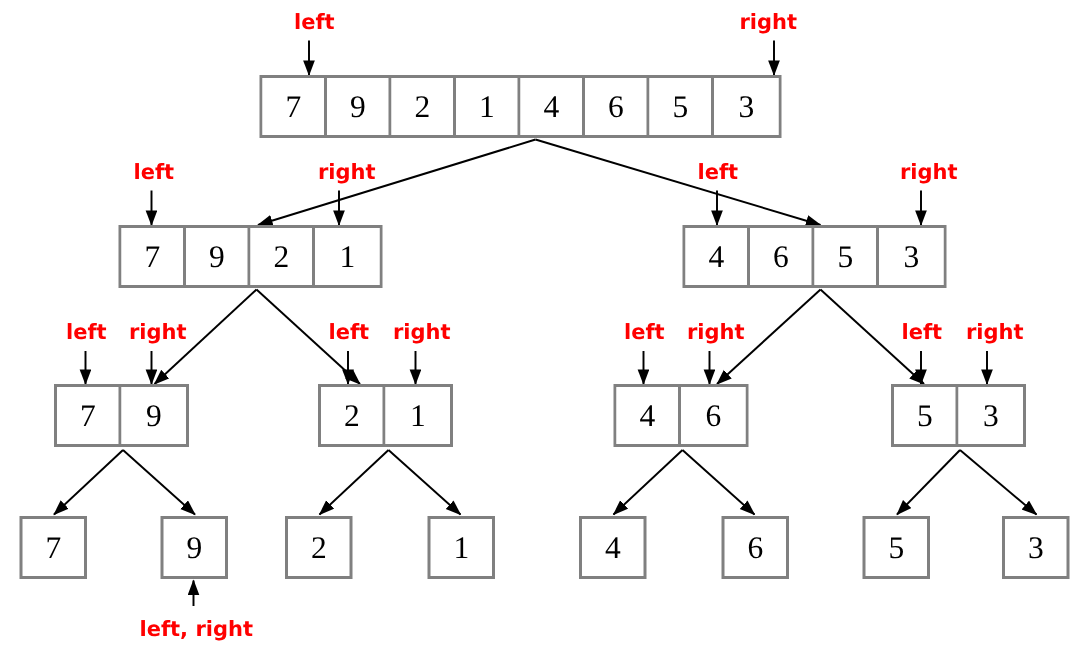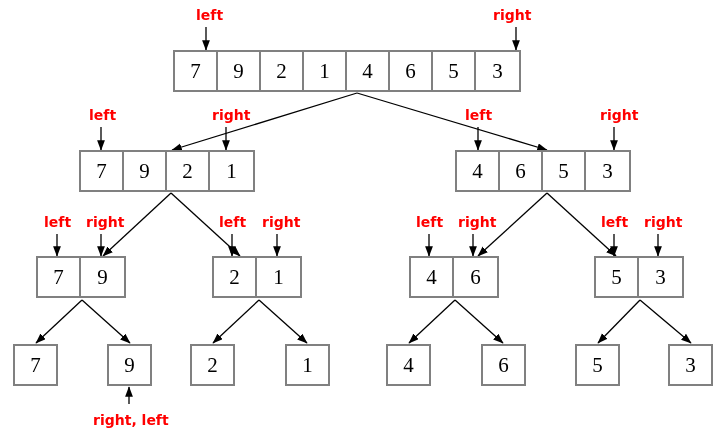--- a/index.html
+++ b/index.html
@@ -129,21 +129,21 @@
   <div class="tag" style="left:465px; top:108px;">left</div>
   <div class="tag" style="left:600px; top:108px;">right</div>
   <div class="tag" style="left:44px;  top:215px;">left</div>
   <div class="tag" style="left:86px;  top:215px;">right</div>
   <div class="tag" style="left:219px; top:215px;">left</div>
   <div class="tag" style="left:262px; top:215px;">right</div>
   <div class="tag" style="left:416px; top:215px;">left</div>
   <div class="tag" style="left:458px; top:215px;">right</div>
   <div class="tag" style="left:601px; top:215px;">left</div>
   <div class="tag" style="left:644px; top:215px;">right</div>
-  <div class="tag" style="left:93px; top:413px;">right, left</div>
+  <div class="tag" style="left:93px; top:413px;">left, right</div>
 
   <div class="array-box" style="left:173px; top:50px;">
     <div class="cell">7</div>
     <div class="cell">9</div>
     <div class="cell">2</div>
     <div class="cell">1</div>
     <div class="cell">4</div>
     <div class="cell">6</div>
     <div class="cell">5</div>
     <div class="cell">3</div>

